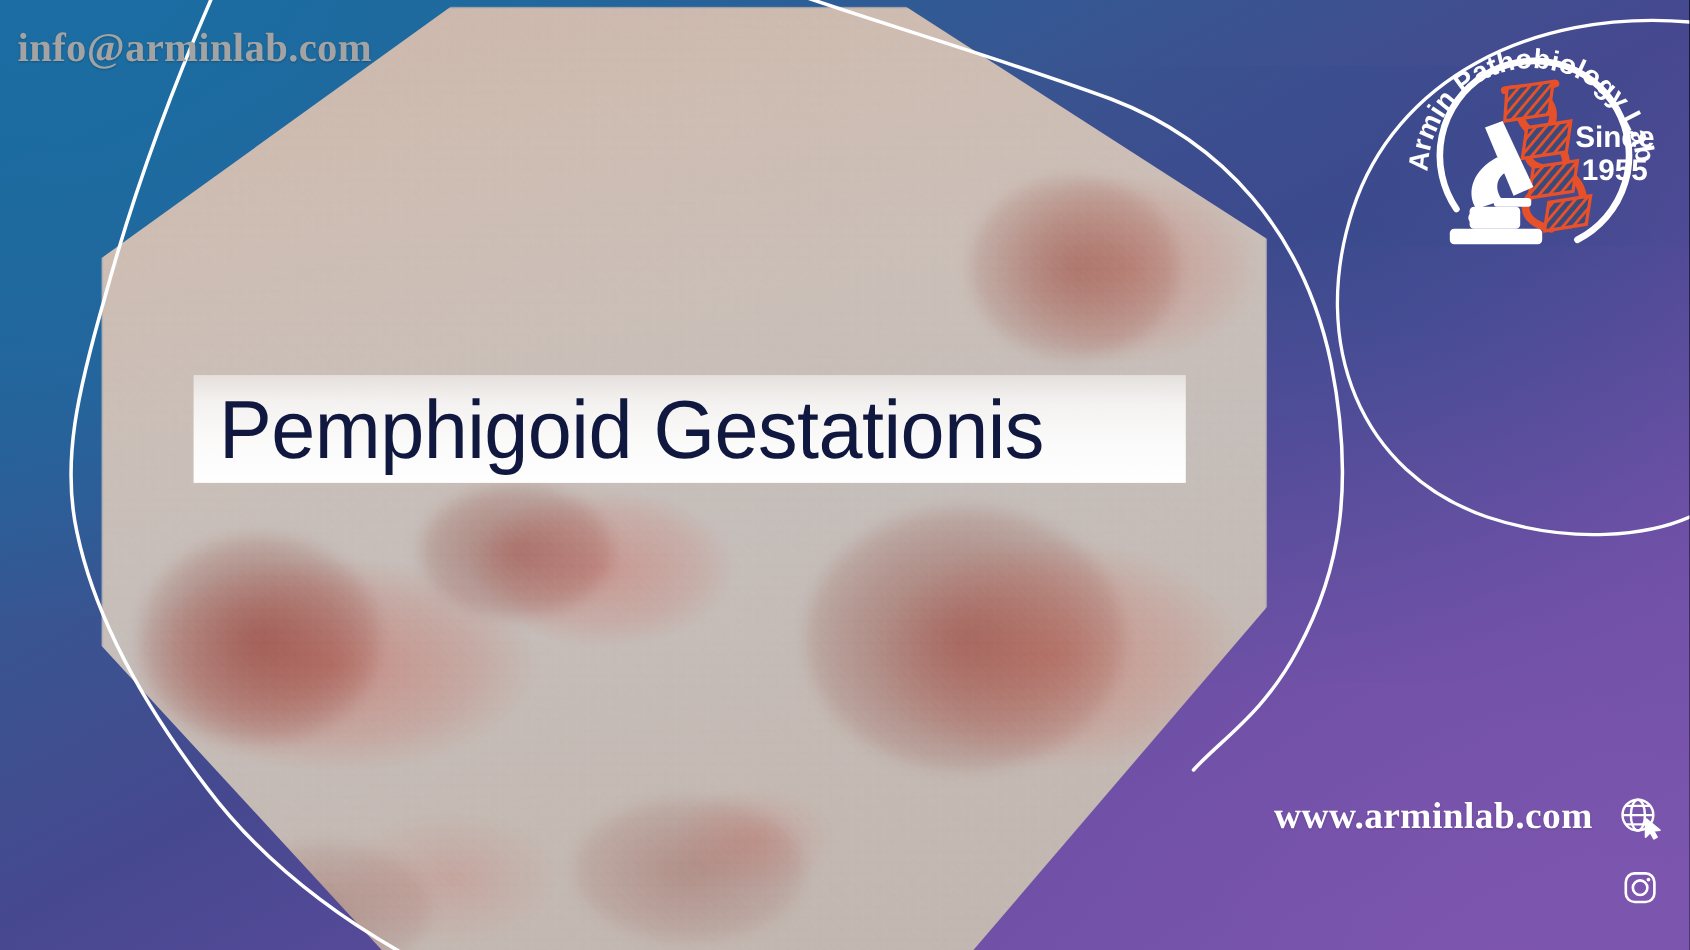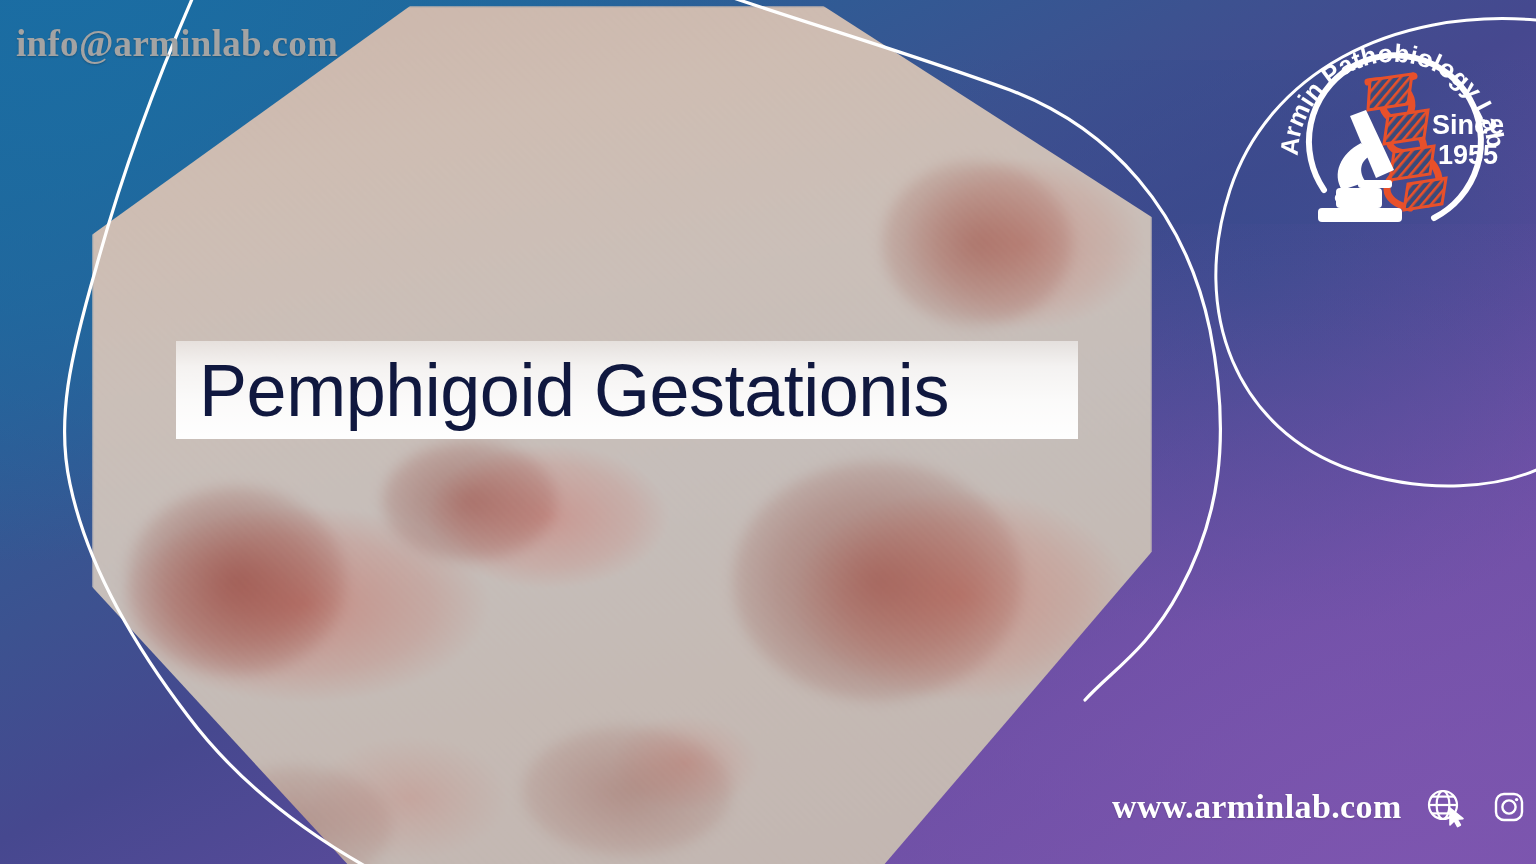--- a/index.html
+++ b/index.html
@@ -159,21 +159,21 @@
     height: 262px;
   }
 
   
   .contact {
     position: absolute;
     right: 24px;
     bottom: 36px;
     width: 400px;
     display: flex;
-    flex-direction: row;
+    flex-direction: column;
     gap: 22px;
   }
   .contact-row {
     display: flex;
     align-items: center;
     justify-content: flex-end;
     gap: 22px;
   }
   .contact-label {
     font-family: "Liberation Serif", serif;

